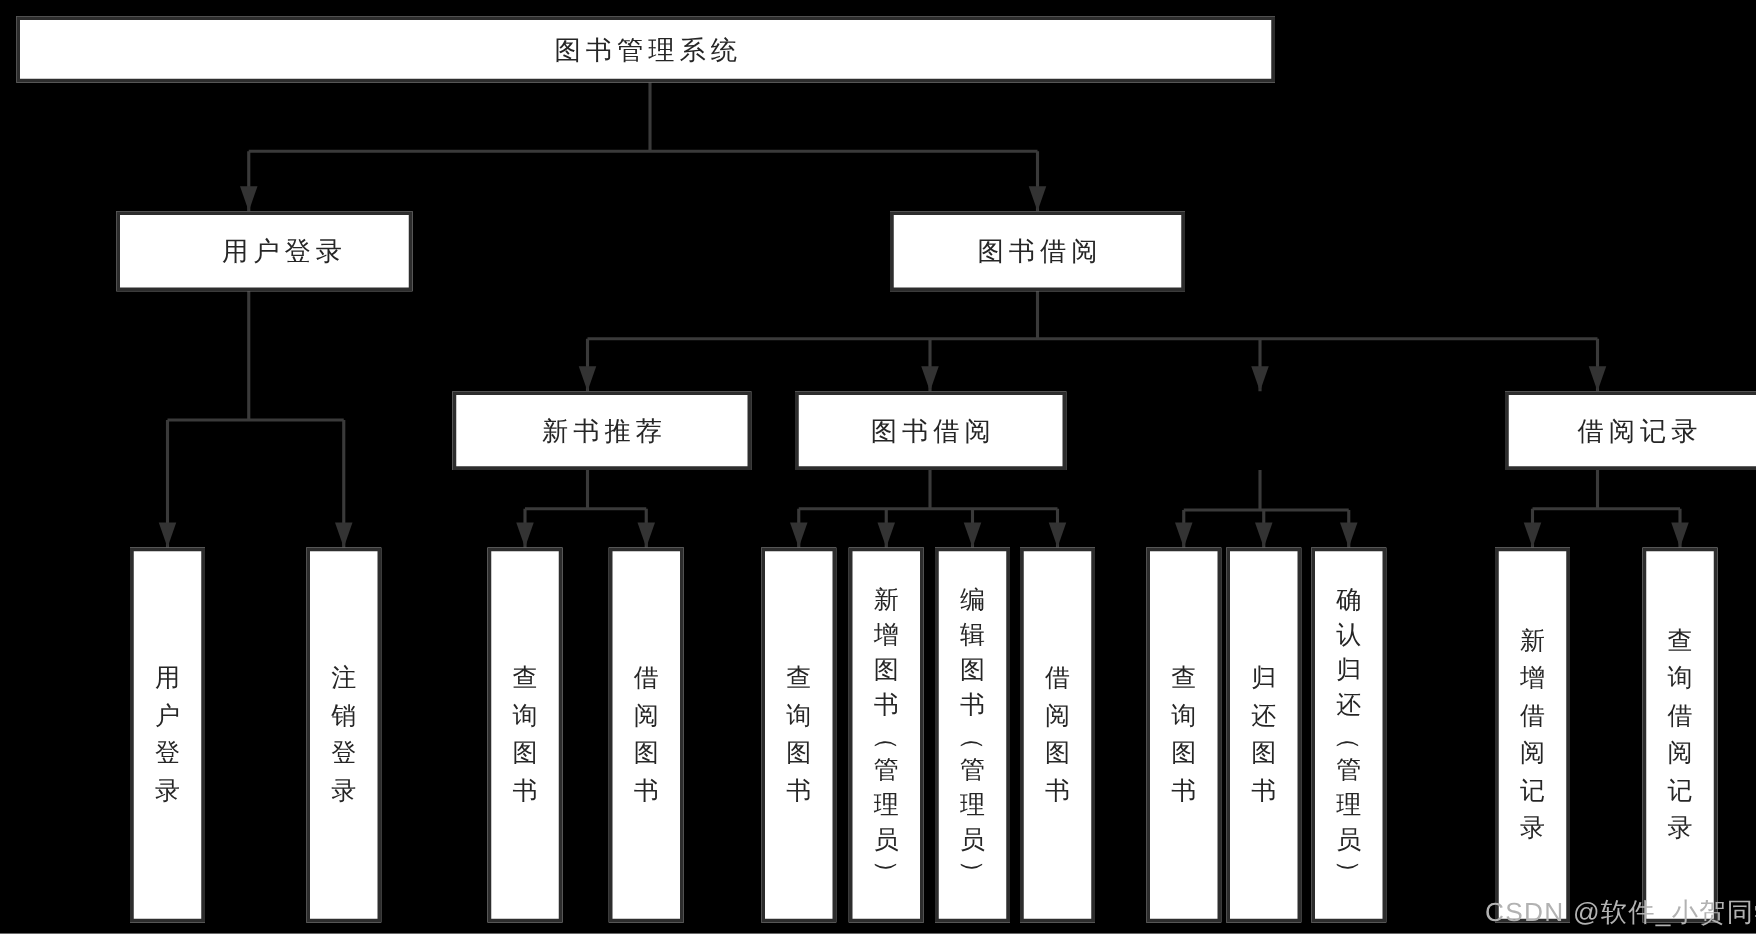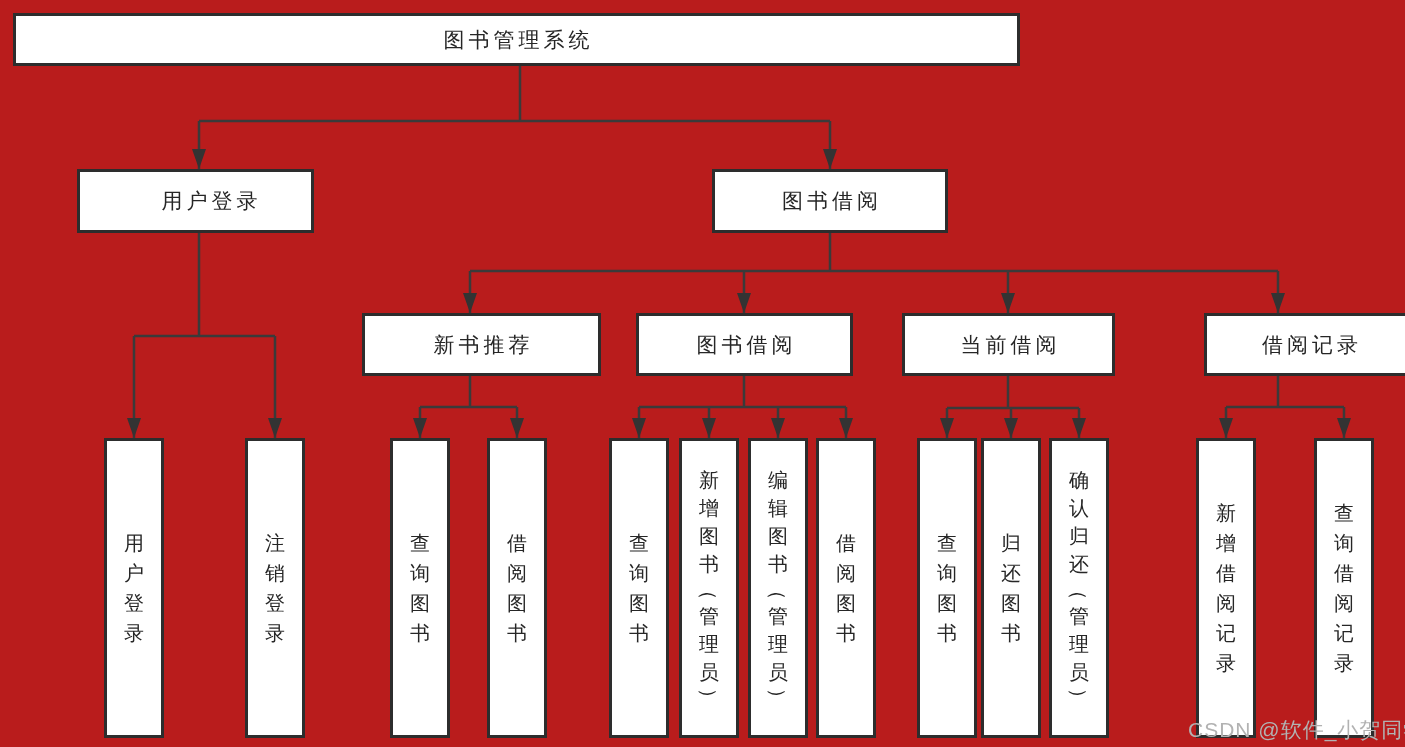--- a/index.html
+++ b/index.html
@@ -1,20 +1,20 @@
 <!DOCTYPE html>
 <html><head>
 <meta charset="utf-8">
 <style>
   html,body{margin:0;padding:0;background:#ffffff;}
   *{box-sizing:border-box;}
   #stage{
     position:relative;
     width:1405px;height:747px;
-    background:#b91c1c;
+    background:#000000;
     font-family:"Liberation Sans","DejaVu Sans",sans-serif;
     overflow:hidden;
   }
   #wires{position:absolute;left:0;top:0;width:1405px;height:747px;}
   .hbox{
     position:absolute;
     border:3px solid #2d2d2d;
     background:#ffffff;
     display:flex;align-items:center;justify-content:center;
     font-size:21px;letter-spacing:4px;text-indent:4px;
@@ -74,26 +74,25 @@
       <polygon points="940,418 954,418 947,438"></polygon>
       <polygon points="1004,418 1018,418 1011,438"></polygon>
       <polygon points="1072,418 1086,418 1079,438"></polygon>
       <polygon points="1219,418 1233,418 1226,438"></polygon>
       <polygon points="1337,418 1351,418 1344,438"></polygon>
     </g>
   </svg>
 
   <div class="hbox" style="left:13px;top:13px;width:1007px;height:53px;">图书管理系统</div>
 
-  <div class="hbox" style="left:77px;top:169px;width:237px;height:64px;padding-left:28px;">用户登录</div>
+  <div class="hbox" style="left:93px;top:169px;width:237px;height:64px;padding-left:28px;">用户登录</div>
   <div class="hbox" style="left:712px;top:169px;width:236px;height:64px;">图书借阅</div>
 
   <div class="hbox" style="left:362px;top:313px;width:239px;height:63px;">新书推荐</div>
   <div class="hbox" style="left:636px;top:313px;width:217px;height:63px;">图书借阅</div>
-  <div class="hbox" style="left:902px;top:313px;width:213px;height:63px;">当前借阅</div>
   <div class="hbox" style="left:1172px;top:313px;width:212px;height:63px;margin-left:32px;">借阅记录</div>
 
   <div class="vbox" style="left:104px;">
     <span class="vtext">
         <span class="vchar">用</span>
         <span class="vchar">户</span>
         <span class="vchar">登</span>
         <span class="vchar">录</span>
       </span>
   </div>

